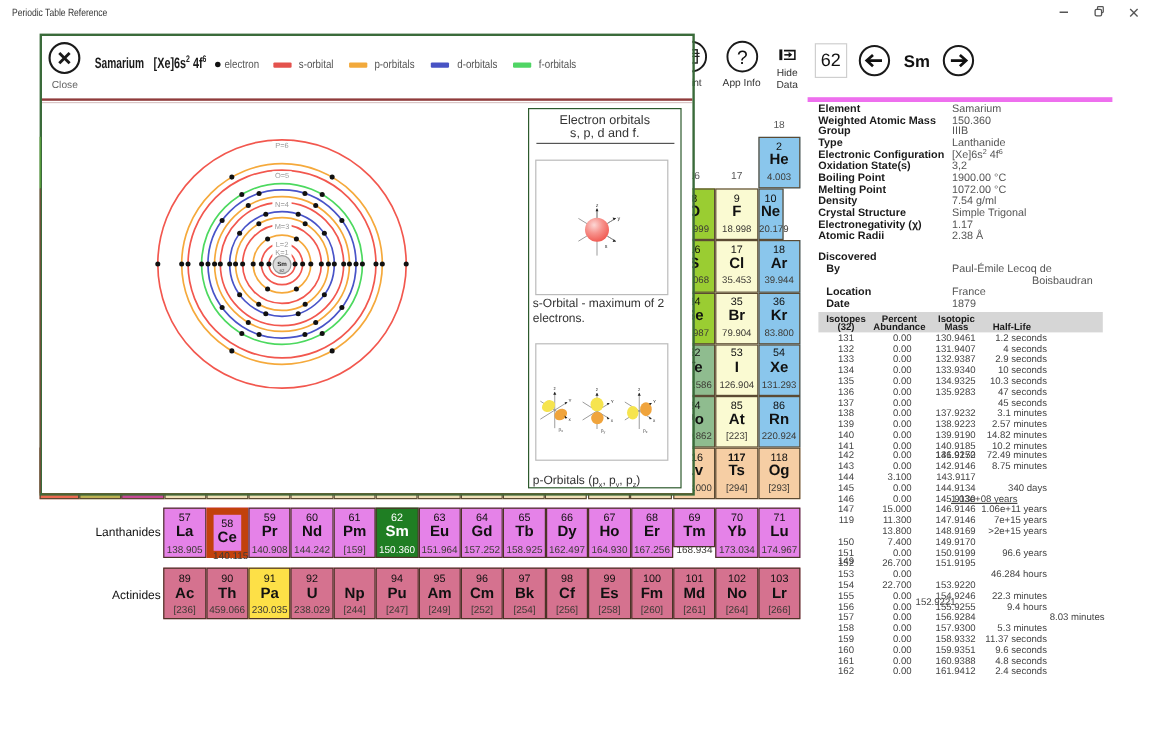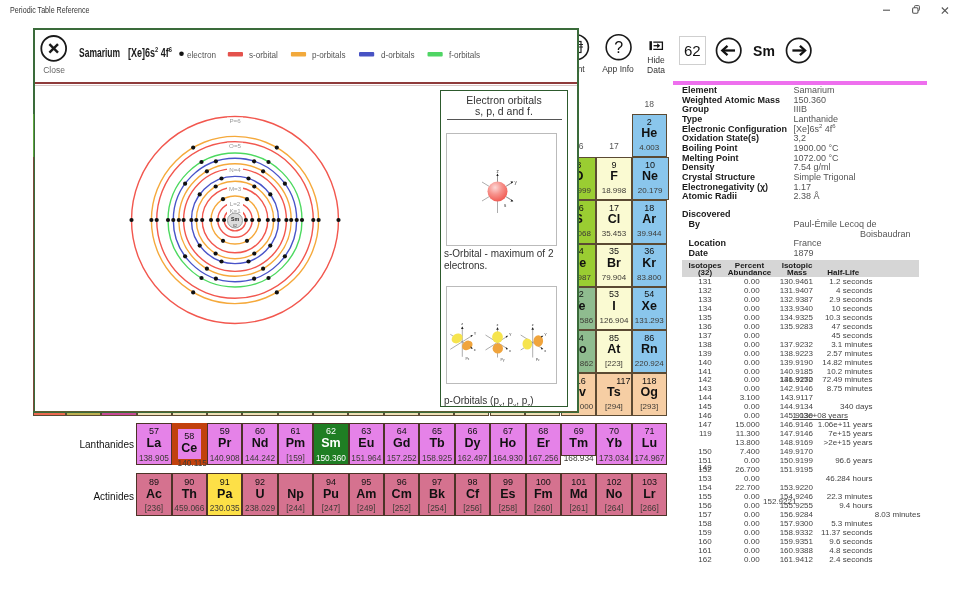--- a/index.html
+++ b/index.html
@@ -59,30 +59,30 @@
       <div style="position:absolute;left:0;top:1.5px;width:100%;text-align:center;font-size:9px;line-height:10px;color:#111;">53</div>
       <div style="position:absolute;left:0;top:11px;width:100%;text-align:center;font-size:12.5px;font-weight:bold;line-height:14px;color:#111;">I</div>
       <div style="position:absolute;left:0;top:28px;width:100%;text-align:center;font-size:8px;line-height:10px;color:#3d3a35;">126.904</div>
     </div>
     <div style="position:absolute;left:596.3px;top:330.0px;width:35.3px;height:43.2px;background:#FAFAD2;border:1px solid #5b4a33;box-sizing:border-box;">
       <div style="position:absolute;left:0;top:1.5px;width:100%;text-align:center;font-size:9px;line-height:10px;color:#111;">85</div>
       <div style="position:absolute;left:0;top:11px;width:100%;text-align:center;font-size:12.5px;font-weight:bold;line-height:14px;color:#111;">At</div>
       <div style="position:absolute;left:0;top:28px;width:100%;text-align:center;font-size:8px;line-height:10px;color:#3d3a35;">[223]</div>
     </div>
     <div style="position:absolute;left:596.3px;top:373.20000000000005px;width:35.3px;height:43.2px;background:#F6CEA4;border:1px solid #5b4a33;box-sizing:border-box;">
-      <div style="position:absolute;left:0;top:1.5px;width:100%;text-align:right;font-size:9px;line-height:10px;color:#111;">117</div>
+      <div style="position:absolute;left:0;top:1.5px;width:100%;text-align:center;font-size:9px;line-height:10px;color:#111;font-weight:bold;">117</div>
       <div style="position:absolute;left:0;top:11px;width:100%;text-align:center;font-size:12.5px;font-weight:bold;line-height:14px;color:#111;">Ts</div>
       <div style="position:absolute;left:0;top:28px;width:100%;text-align:center;font-size:8px;line-height:10px;color:#3d3a35;">[294]</div>
     </div>
     <div style="position:absolute;left:631.6px;top:114.0px;width:35.3px;height:43.2px;background:#8AC6EC;border:1px solid #5b4a33;box-sizing:border-box;">
       <div style="position:absolute;left:0;top:1.5px;width:100%;text-align:center;font-size:9px;line-height:10px;color:#111;">2</div>
       <div style="position:absolute;left:0;top:11px;width:100%;text-align:center;font-size:12.5px;font-weight:bold;line-height:14px;color:#111;">He</div>
       <div style="position:absolute;left:0;top:28px;width:100%;text-align:center;font-size:8px;line-height:10px;color:#3d3a35;">4.003</div>
     </div>
-    <div style="position:absolute;left:631.6px;top:157.2px;width:37px;height:43.2px;background:#8AC6EC;border:1px solid #5b4a33;box-sizing:border-box;">
+    <div style="position:absolute;left:631.6px;top:157.2px;width:21px;height:43.2px;background:#8AC6EC;border:1px solid #5b4a33;box-sizing:border-box;">
       <div style="position:absolute;left:0;top:1.5px;width:100%;text-align:center;font-size:9px;line-height:10px;color:#111;">10</div>
       <div style="position:absolute;left:0;top:11px;width:100%;text-align:center;font-size:12.5px;font-weight:bold;line-height:14px;color:#111;">Ne</div>
       <div style="position:absolute;left:0;top:28px;width:100%;text-align:center;font-size:8px;line-height:10px;color:#3d3a35;">20.179</div>
     </div>
     <div style="position:absolute;left:631.6px;top:200.4px;width:35.3px;height:43.2px;background:#8AC6EC;border:1px solid #5b4a33;box-sizing:border-box;">
       <div style="position:absolute;left:0;top:1.5px;width:100%;text-align:center;font-size:9px;line-height:10px;color:#111;">18</div>
       <div style="position:absolute;left:0;top:11px;width:100%;text-align:center;font-size:12.5px;font-weight:bold;line-height:14px;color:#111;">Ar</div>
       <div style="position:absolute;left:0;top:28px;width:100%;text-align:center;font-size:8px;line-height:10px;color:#3d3a35;">39.944</div>
     </div>
     <div style="position:absolute;left:631.6px;top:243.60000000000002px;width:35.3px;height:43.2px;background:#8AC6EC;border:1px solid #5b4a33;box-sizing:border-box;">

